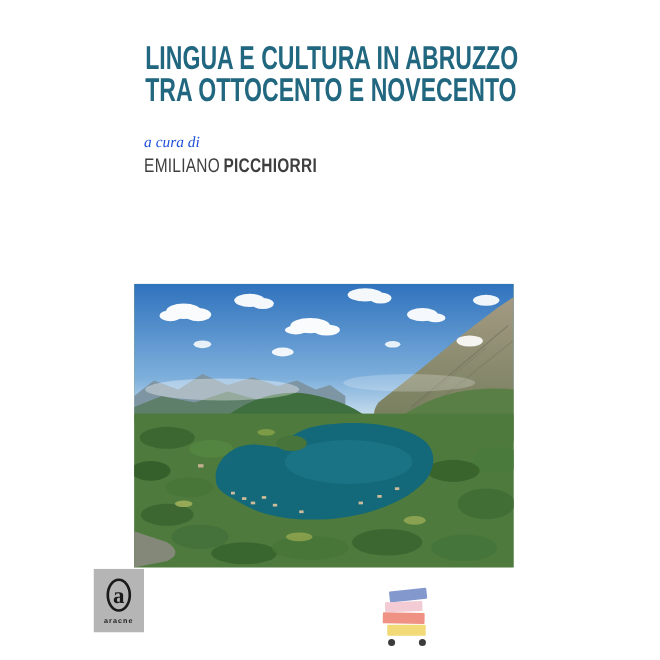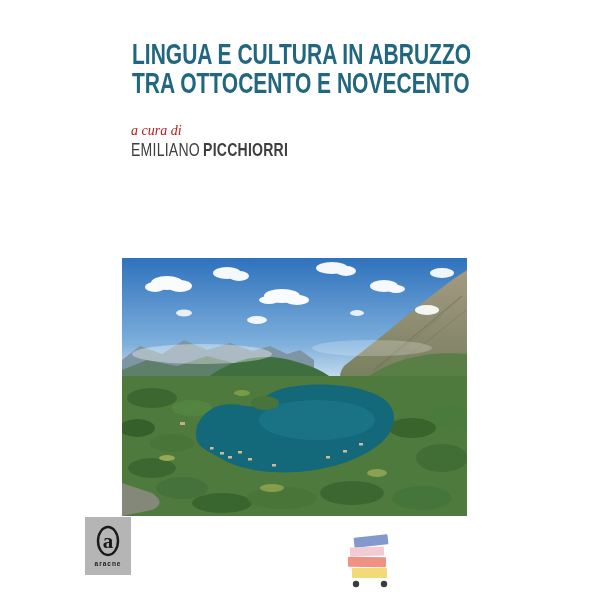--- a/index.html
+++ b/index.html
@@ -25,21 +25,21 @@
 </head>
 <body>
 
 <div class="canvas">
 
   <div class="title" style="color: rgb(34, 103, 128);">
     <div>LINGUA E CULTURA IN ABRUZZO</div>
     <div>TRA OTTOCENTO E NOVECENTO</div>
   </div>
 
-  <div class="curated" style="color: #b91c1c;">a cura di</div>
+  <div class="curated" style="color: #1d4ed8;">a cura di</div>
 
   <div class="editor" style="color: rgb(62, 62, 62);">
     <span>EMILIANO</span><span class="last">PICCHIORRI</span>
   </div>
 
   <div class="photo">
     <svg width="345" height="258" viewBox="0 0 345 258">
       <defs>
         <linearGradient id="sky" x1="0" y1="0" x2="0" y2="1">
           <stop offset="0" stop-color="#2f72bd"></stop>

